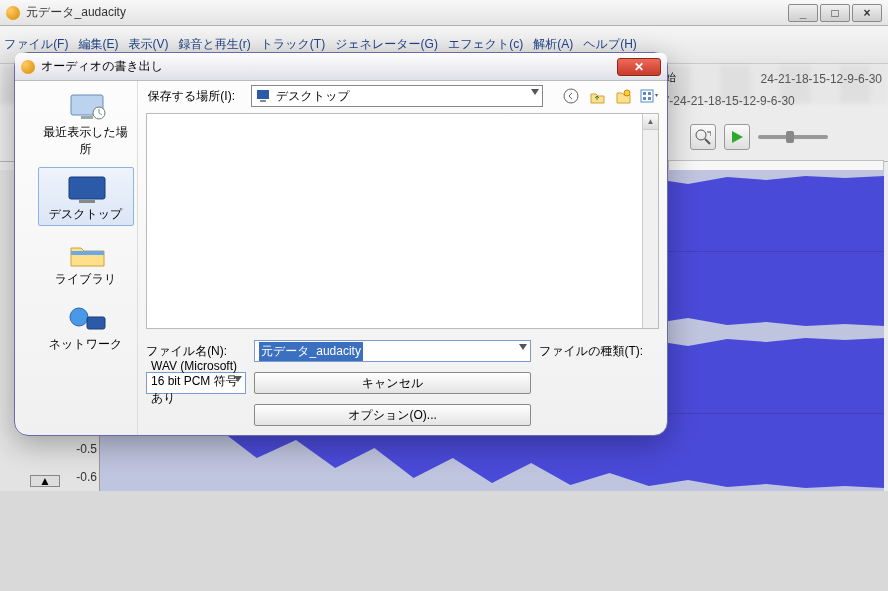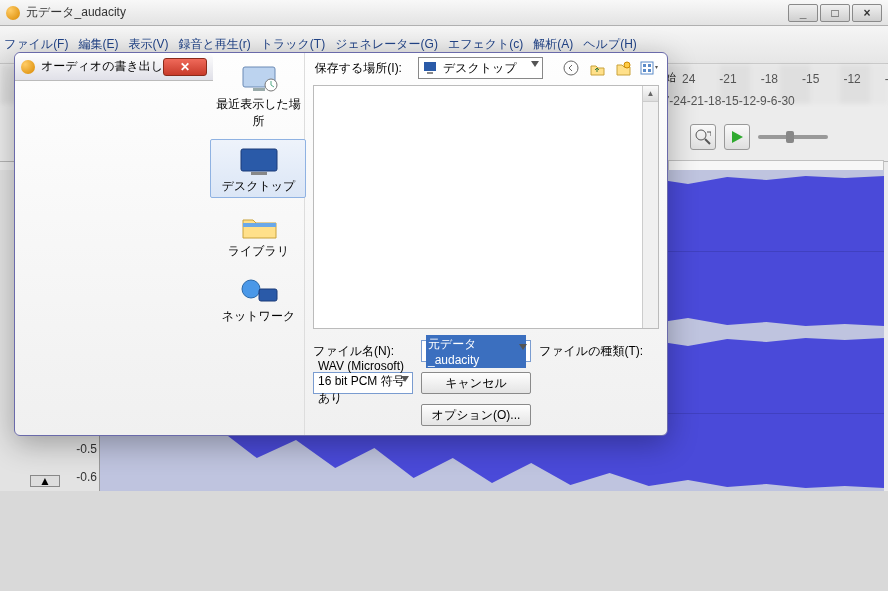--- a/index.html
+++ b/index.html
@@ -10,21 +10,21 @@
 .title-bar { height: 26px; background: linear-gradient(#f8f8f8,#e3e3e3); border-bottom: 1px solid #b0b0b0; display: flex; align-items: center; padding: 0 6px; }
 .title-bar .app-icon { width: 14px; height: 14px; border-radius: 50%; background: radial-gradient(circle at 30% 30%, #ffcc66, #d98800); margin-right: 6px; }
 .title-bar .title { color: #333; }
 .title-bar .win-btns { margin-left: auto; display: flex; gap: 2px; }
 .title-bar .wbtn { width: 30px; height: 18px; background: linear-gradient(#f0f0f0,#cfcfcf); border: 1px solid #8a8a8a; border-radius: 2px; display:flex; align-items:center; justify-content:center; color:#333; font-weight:bold;}
 .menu-bar { height: 38px; background: linear-gradient(#f5f5f5,#e6e6e6); border-bottom: 1px solid #c0c0c0; display: flex; align-items: center; padding: 3px 4px; gap: 10px; color: #224488; }
 .menu-bar span { cursor: default; }
 
 .toolbar-area { position: relative; height: 98px; background: #ececec; border-bottom: 1px solid #b5b5b5; filter: none; }
 .toolbar-area .blur-strip { position:absolute; left:0; top:0; right:0; height:40px; background: repeating-linear-gradient(90deg,#d8d8d8 0 30px,#e4e4e4 30px 60px); filter: blur(2px); opacity:.6;}
-.db-ruler { position:absolute; top:8px; right:6px; width:200px; height:16px; display:flex; justify-content:flex-start; font-size:10px; color:#555;gap:24px; }
+.db-ruler { position:absolute; top:8px; right:6px; width:200px; height:16px; display:flex; justify-content:flex-end; font-size:10px; color:#555; }
 .db-ruler2 { position:absolute; top:30px; right:6px; width:230px; height:16px; display:flex; justify-content:flex-start; font-size:10px; color:#555;}
 .clip-hint { position:absolute; top:6px; right:212px; font-size:11px; color:#111; }
 .tool-icons { position:absolute; top:60px; right:60px; display:flex; gap:8px; align-items:center;}
 .tool-icons .ti { width:26px; height:26px; background:linear-gradient(#fafafa,#dedede); border:1px solid #999; border-radius:3px; display:flex; align-items:center; justify-content:center;}
 .play-btn svg polygon{ fill:#2faa2f; }
 .slider { width:70px; height:4px; background:#999; position:relative; border-radius:2px;}
 .slider .knob { position:absolute; top:-4px; left:28px; width:8px; height:12px; background:#888; border-radius:2px;}
 
 .timeline-ruler { position:absolute; left:100px; right:4px; top:150px; height:20px; background:#f7f7f7; border:1px solid #c0c0c0; display:flex; }
 
@@ -37,26 +37,26 @@
 .waveform { position:absolute; left:0; right:0; height:150px; }
 .waveform.wf1 { top:6px; }
 .waveform.wf2 { top:168px; }
 .wave-center { position:absolute; left:0; right:0; top:50%; height:1px; background:#4040c0;}
 .wave-svg { width:100%; height:100%; }
 .wave-svg polygon { fill:#4a4ad9; }
 
 .bottom-gray { position:absolute; left:0; right:0; bottom:0; height:100px; background:#d9d9d9;}
 
 
-.dialog { position:absolute; left:14px; top:52px; width:654px; height:384px; background: linear-gradient(#fefefe,#f0f0f0); border:1px solid #6a6aaa; border-radius:6px; box-shadow:0 8px 30px rgba(0,0,0,.3); display:flex; flex-direction:row;}
+.dialog { position:absolute; left:14px; top:52px; width:654px; height:384px; background: linear-gradient(#fefefe,#f0f0f0); border:1px solid #6a6aaa; border-radius:14px; box-shadow:0 8px 30px rgba(0,0,0,.3); display:flex; flex-direction:column;}
 .dlg-title { height:28px; background: linear-gradient(#fefefe,#e0e0e8); border-bottom:1px solid #bbb; display:flex; align-items:center; padding:0 6px; border-radius:6px 6px 0 0;}
 .dlg-title .dico { width:14px; height:14px; border-radius:50%; background:radial-gradient(circle at 30% 30%, #ffcc66, #d98800); margin-right:6px;}
 .dlg-title .dlg-close { margin-left:auto; width:44px; height:18px; background: linear-gradient(#ef6a5a,#c83a2a); border:1px solid #8a2a1a; border-radius:3px; display:flex; align-items:center; justify-content:center; color:#fff; font-weight:bold;}
 .dlg-body { flex:1; display:flex; }
-.places { width:92px; border-right:1px solid #ddd; padding:4px 0; display:flex; flex-direction:column; align-items:center; gap:6px;}
+.places { width:104px; border-right:1px solid #ddd; padding:4px 0; display:flex; flex-direction:column; align-items:center; gap:6px;margin-left:19px;}
 .place { width:96px; padding:4px 0 2px; text-align:center; border:1px solid transparent; border-radius:2px; font-size:11px;}
 .place.selected { background: linear-gradient(#eef3fb,#dbe6f6); border:1px solid #8fb2e2;}
 .place .pico { width:42px; height:32px; margin:0 auto 2px; display:flex; align-items:center; justify-content:center;}
 .dlg-main { flex:1; display:flex; flex-direction:column;}
 .lookin-row { height:30px; display:flex; align-items:center; padding:4px 8px; gap:10px;}
 .lookin-row label { width:95px; text-align:right; padding-right:6px;}
 .combo { flex:1; height:22px; border:1px solid #888; background:#fff; display:flex; align-items:center; padding:0 4px; position:relative;}
 .combo .caret { position:absolute; right:3px; top:3px; width:0; height:0; border-left:4px solid transparent; border-right:4px solid transparent; border-top:6px solid #555;}
 .nav-icons { display:flex; gap:6px; margin-left:8px;}
 .nav-icons .ni { width:20px; height:20px; display:flex; align-items:center; justify-content:center; color:#444;}

